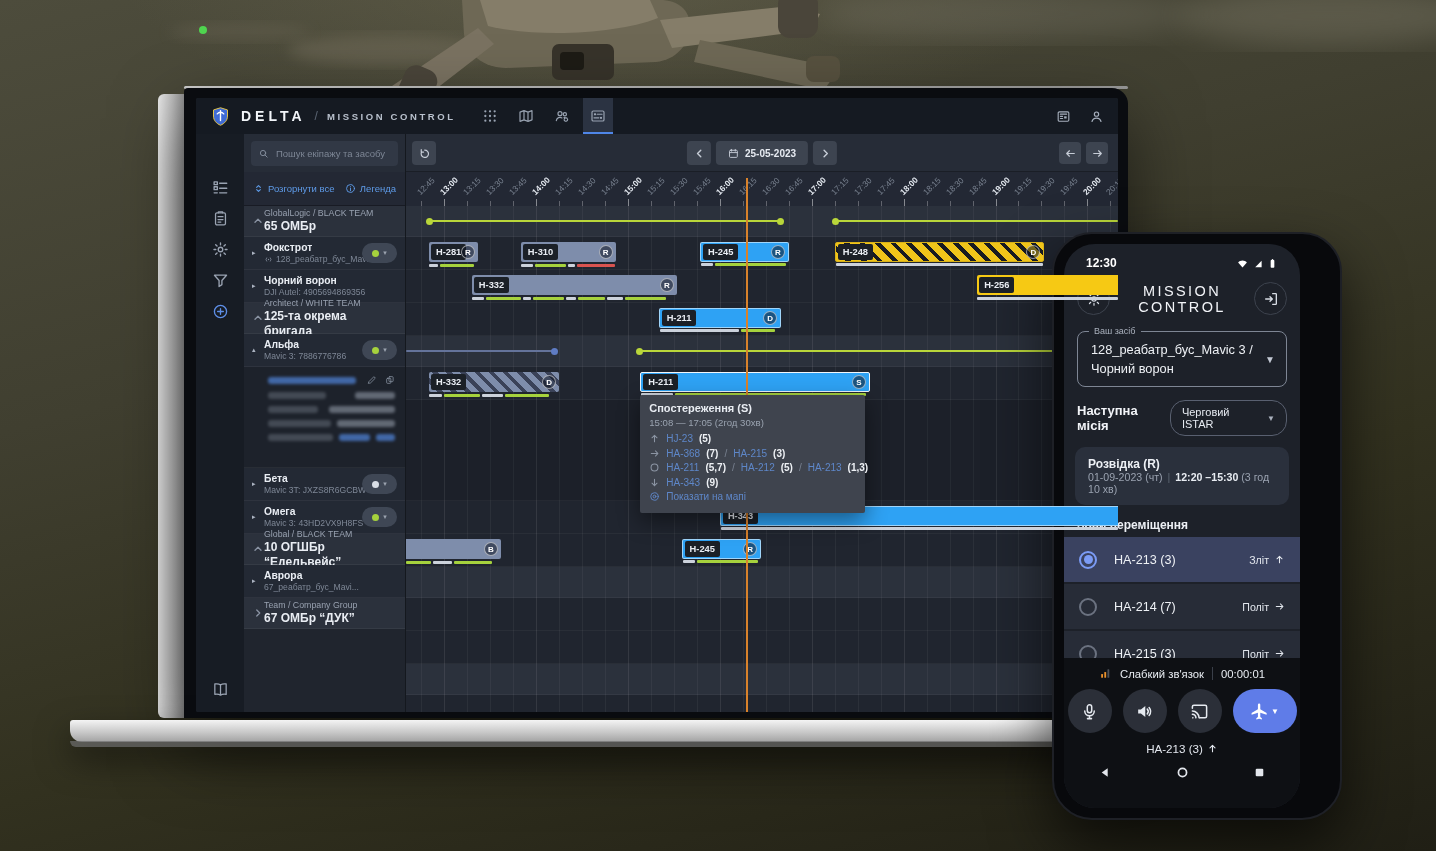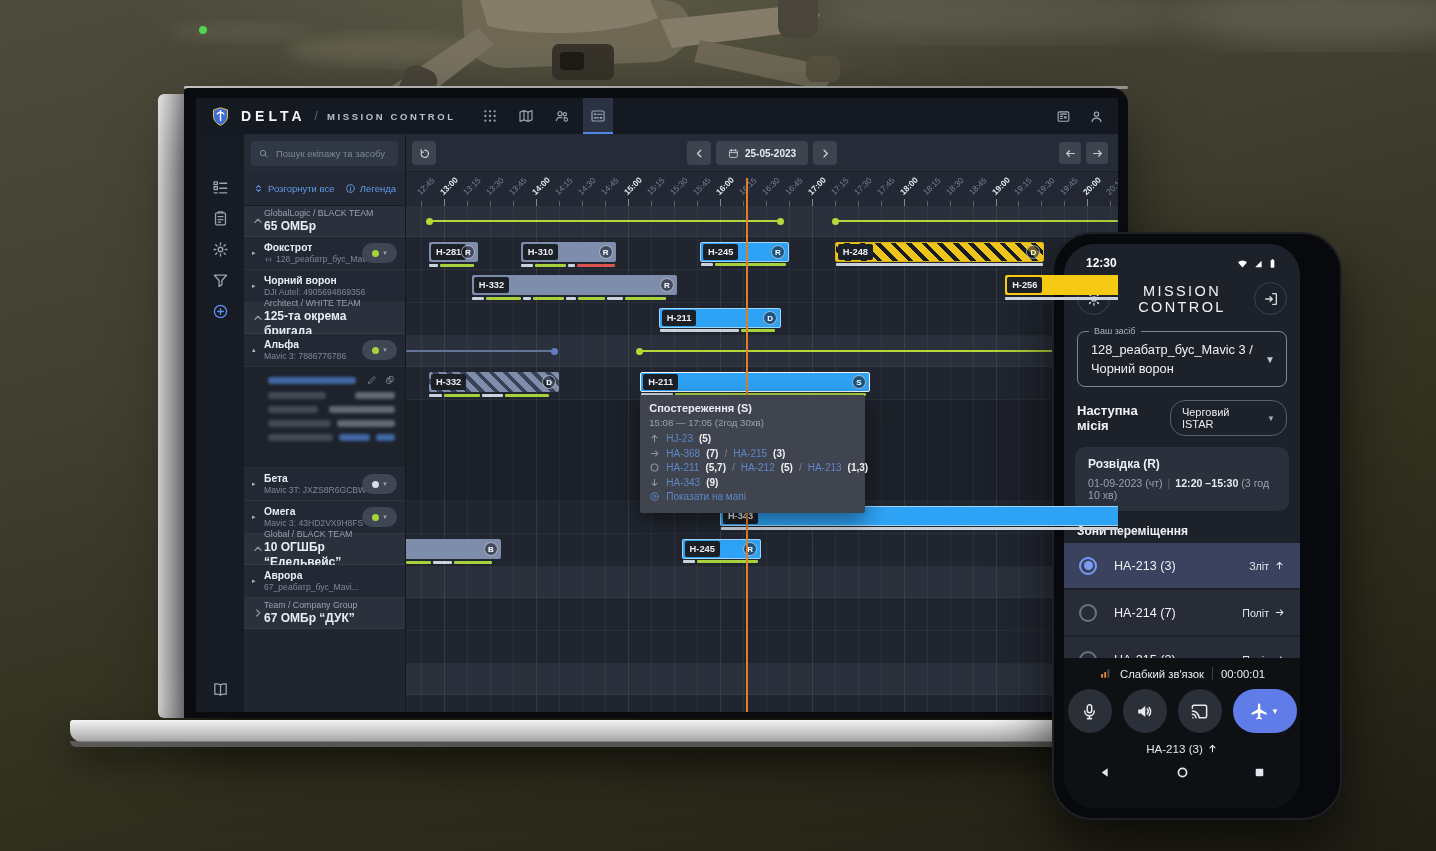--- a/index.html
+++ b/index.html
@@ -114,21 +114,21 @@
   .c-row.details{height:101px;background:rgba(0,0,0,.12);}
   .gline{position:absolute;top:14px;height:2px;border-radius:2px;}
   .gdot{position:absolute;top:-2.5px;width:7px;height:7px;border-radius:50%;}
   .gdot.st{left:-3px;} .gdot.en{right:-3px;}
 
   .bar{position:absolute;top:5px;height:20px;border-radius:2px;z-index:4;}
   .bar.slate{background:#7e8dab;}
   .bar.slate-hatch{background:repeating-linear-gradient(45deg,#7e8dab 0 6px,#3a4258 6px 10px);}
   .bar.blue{background:#2ea2f4;border:1px solid rgba(255,255,255,.55);}
   .bar.blue.sel{border:1px solid #f2f6fb;}
-  .bar.yellow{background:#f6c914;margin-left:28px;}
+  .bar.yellow{background:#f6c914;}
   .bar.yellow-hatch{background:repeating-linear-gradient(45deg,#f0c51a 0 7px,#181b21 7px 11px);border:1px solid #d9b118;}
   .bar.clipL{border-top-left-radius:0;border-bottom-left-radius:0;border-left:none;}
   .bar.clipR{border-top-right-radius:0;border-bottom-right-radius:0;border-right:none;}
   .chip{position:absolute;left:2px;top:50%;transform:translateY(-50%);background:#1b2027;color:#e9edf3;font-size:9.3px;font-weight:bold;padding:0 5px;height:16px;line-height:16px;border-radius:2px;white-space:nowrap;}
   .badge{position:absolute;right:3px;top:50%;transform:translateY(-50%);width:14px;height:14px;border-radius:50%;background:rgba(12,20,34,.55);border:1px solid rgba(255,255,255,.55);color:#fff;font-size:8px;font-weight:bold;display:flex;align-items:center;justify-content:center;}
   .prog{position:absolute;left:0;right:0;top:calc(100% + 2px);display:flex;gap:2px;height:3px;}
   .prog .seg{height:3px;border-radius:1px;}
   .seg.w{background:#ccd2db;} .seg.g{background:#a6d23d;} .seg.r{background:#d9534f;}
 
   #nowline{position:absolute;top:44px;bottom:0;width:2px;background:#d9822b;z-index:6;}
@@ -157,21 +157,21 @@
   #p-title{flex:1;text-align:center;color:#f2f4f8;font-size:14.5px;letter-spacing:2.4px;}
   #p-device{position:relative;margin:16px 13px 0;border:1.4px solid #7e8694;border-radius:8px;padding:8px 30px 8px 13px;cursor:pointer;}
   #p-device .flabel{position:absolute;top:-6.5px;left:11px;background:#1d2129;padding:0 5px;font-size:9px;color:#aab1bd;}
   #p-device .fvalue{font-size:12.8px;color:#eef1f5;line-height:1.5;max-width:200px;}
   #p-device .fcaret{position:absolute;right:11px;top:50%;transform:translateY(-50%);color:#c3c9d4;font-size:10px;}
   #p-next{display:flex;align-items:center;justify-content:space-between;margin:13px 13px 0;}
   #p-next .nlabel{font-size:13px;font-weight:bold;color:#f2f4f8;}
   #p-next .npill{border:1.2px solid #596070;border-radius:15px;padding:5px 11px;font-size:11px;color:#e6eaf1;display:flex;gap:6px;align-items:center;cursor:pointer;}
   #p-next .npill .c{font-size:8px;color:#aab1bd;}
   #p-card{margin:11px 11px 0;background:#2a303c;border-radius:10px;padding:10px 13px;}
-  #p-card .mname{font-size:12px;font-weight:bold;color:#edf0f5;margin-bottom:6px;}
+  #p-card .mname{font-size:12px;font-weight:bold;color:#edf0f5;}
   #p-card .mline{font-size:10.6px;color:#9aa2b0;}
   #p-card .mline b{color:#e8ecf2;}
   #p-card .mline .dv{color:#5d6571;margin:0 5px;}
   #p-zt{margin:13px 13px 5px;font-size:12px;font-weight:bold;color:#edf0f5;}
   #p-zones{display:flex;flex-direction:column;gap:2px;}
   .zrow{height:45px;background:#272c37;display:flex;align-items:center;padding:0 15px;cursor:pointer;}
   .zrow.selz{background:#3a4260;}
   .radio{width:18px;height:18px;border-radius:50%;border:2px solid #6b7280;flex:none;}
   .radio.on{border-color:#7b9bf5;display:flex;align-items:center;justify-content:center;}
   .radio.on::after{content:"";width:9px;height:9px;border-radius:50%;background:#7b9bf5;}

